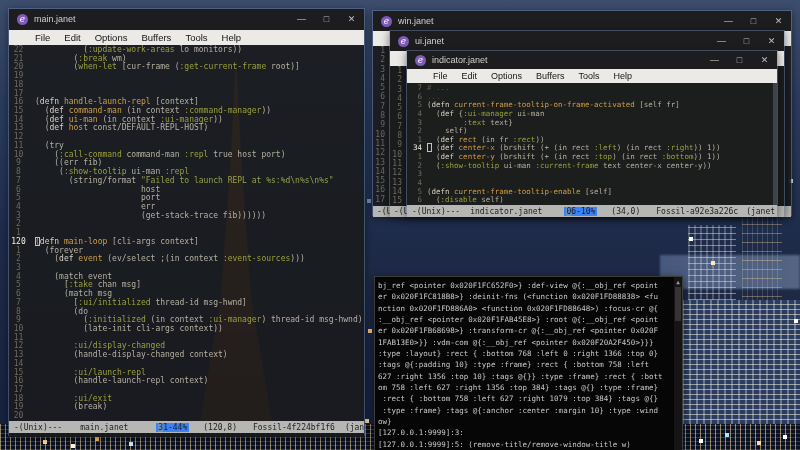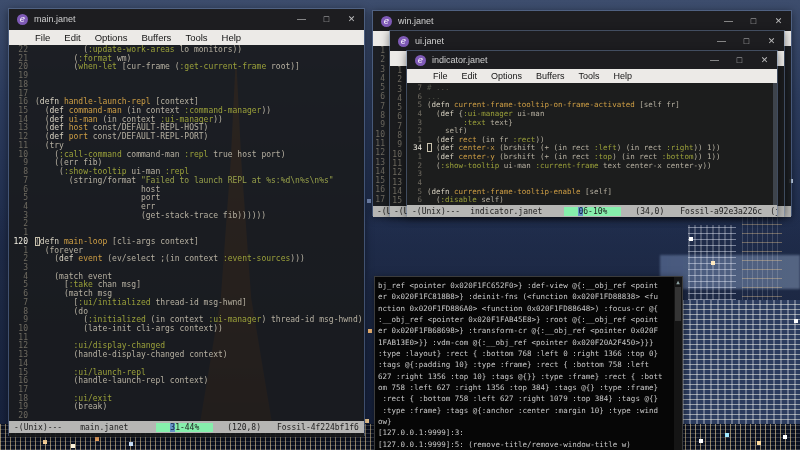--- a/index.html
+++ b/index.html
@@ -41,40 +41,40 @@
   .titlebar{display:flex;align-items:center;gap:6px;background:#1d1d20;padding:0 0 0 8px;
     font-family:"Liberation Sans",sans-serif;font-size:9px;color:#cfcfcf;}
   .eicon{width:11px;height:11px;border-radius:50%;background:#7f5ab6;color:#fff;
     font-family:"DejaVu Serif",serif;font-style:italic;font-size:9px;line-height:11px;text-align:center;flex:0 0 auto;}
   .controls{margin-left:auto;display:flex;height:100%;}
   .controls span{width:25px;text-align:center;color:#bdbdbd;font-size:9px;line-height:inherit;}
   .menubar{display:flex;background:#eceae7;padding-left:19px;font-family:"Liberation Sans",sans-serif;color:#141414;}
   .menubar .mi{padding:0 7px;}
   .modeline{display:flex;align-items:center;background:#b6b6b4;color:#1d1d1d;font-size:8px;white-space:pre;overflow:hidden;}
   .modeline span{flex:0 0 auto;}
-  .mlp{display:inline-block;background:#86efac;padding:0 14px;}
+  .mlp{display:inline-block;background:#3b82f6;padding:0 2px;}
   .mlp::first-letter{background:#6593c4;color:#0e2340;}
 
   
   .codebody{position:relative;overflow:hidden;}
   .cl{display:flex;white-space:pre;}
   .ln{text-align:right;color:#6e6a60;flex:0 0 auto;}
   .lncur{color:#f4f0e4;}
   .lc{white-space:pre;}
   .cd{color:#b6b0a1}.cw{color:#d8d2c2}.cf{color:#cf9f45}.ck{color:#9aa03a}
   .cs{color:#97a04a}.cc{color:#53564b}
   .cx{box-shadow:inset 0 0 0 1px #c9c2ae;color:#b6b0a1;}
 
   
   #w-main{left:8px;top:8px;width:357px;height:428px;z-index:2;}
   #w-main .titlebar{height:21px;line-height:21px;}
   #w-main .menubar{height:15px;line-height:15px;font-size:9.5px;}
   #w-main .codebody{height:376px;background:rgba(26,27,29,.9);font-size:8px;padding-top:1px;}
   #w-main .cl{height:8.72px;line-height:8.72px;}
-  #w-main .ln{width:26px;padding-right:7px;}
+  #w-main .ln{width:26px;padding-right:7px;text-align:center;}
   #w-main .modeline{height:12px;padding:0 5px;}
   #w-main .echo{height:4px;background:rgba(22,23,24,.92);}
 
   
   #w-win{left:372px;top:10px;width:420px;height:206px;z-index:3;}
   #w-ui{left:389px;top:30px;width:396px;height:186px;z-index:4;}
   #w-win .titlebar,#w-ui .titlebar{height:20px;line-height:20px;}
   #w-win .menubar,#w-ui .menubar{height:15px;line-height:15px;font-size:9.5px;}
   #w-win .codebody,#w-ui .codebody{background:rgba(26,27,29,.92);font-size:8px;}
   #w-win .codebody{height:160px;}  #w-ui .codebody{height:140px;}
@@ -129,30 +129,30 @@
     <div class="menubar" data-name="menu-bar">
         <span class="mi" data-name="menu-item-file">File</span>
         <span class="mi" data-name="menu-item-edit">Edit</span>
         <span class="mi" data-name="menu-item-options">Options</span>
         <span class="mi" data-name="menu-item-buffers">Buffers</span>
         <span class="mi" data-name="menu-item-tools">Tools</span>
         <span class="mi" data-name="menu-item-help">Help</span>
       </div>
     <div class="codebody" data-name="code-editor">
         <div class="cl" data-name="code-line"><span class="ln" data-name="line-number">22</span><span class="lc" data-name="code-text"><span class="cd" data-name="code-segment">          (</span><span class="ck" data-name="code-segment">:update-work-areas</span><span class="cd" data-name="code-segment"> lo monitors))</span></span></div>
-        <div class="cl" data-name="code-line"><span class="ln" data-name="line-number">21</span><span class="lc" data-name="code-text"><span class="cd" data-name="code-segment">        (</span><span class="ck" data-name="code-segment">:format</span><span class="cd" data-name="code-segment"> wm)</span></span></div>
+        <div class="cl" data-name="code-line"><span class="ln" data-name="line-number">21</span><span class="lc" data-name="code-text"><span class="cd" data-name="code-segment">        (</span><span class="ck" data-name="code-segment">:break</span><span class="cd" data-name="code-segment"> wm)</span></span></div>
         <div class="cl" data-name="code-line"><span class="ln" data-name="line-number">20</span><span class="lc" data-name="code-text"><span class="cd" data-name="code-segment">        (</span><span class="ck" data-name="code-segment">when-let</span><span class="cd" data-name="code-segment"> [cur-frame (</span><span class="ck" data-name="code-segment">:get-current-frame</span><span class="cd" data-name="code-segment"> root)]</span></span></div>
         <div class="cl" data-name="code-line"><span class="ln" data-name="line-number">19</span></div>
         <div class="cl" data-name="code-line"><span class="ln" data-name="line-number">18</span><span class="lc" data-name="code-text"></span></div>
         <div class="cl" data-name="code-line"><span class="ln" data-name="line-number">17</span><span class="lc" data-name="code-text"></span></div>
         <div class="cl" data-name="code-line"><span class="ln" data-name="line-number">16</span><span class="lc" data-name="code-text"><span class="cd" data-name="code-segment">(</span><span class="cw" data-name="code-segment">defn </span><span class="cf" data-name="code-segment">handle-launch-repl</span><span class="cd" data-name="code-segment"> [context]</span></span></div>
         <div class="cl" data-name="code-line"><span class="ln" data-name="line-number">15</span><span class="lc" data-name="code-text"><span class="cd" data-name="code-segment">  (</span><span class="cw" data-name="code-segment">def </span><span class="cf" data-name="code-segment">command-man</span><span class="cd" data-name="code-segment"> (in context </span><span class="ck" data-name="code-segment">:command-manager</span><span class="cd" data-name="code-segment">))</span></span></div>
         <div class="cl" data-name="code-line"><span class="ln" data-name="line-number">14</span><span class="lc" data-name="code-text"><span class="cd" data-name="code-segment">  (</span><span class="cw" data-name="code-segment">def </span><span class="cf" data-name="code-segment">ui-man</span><span class="cd" data-name="code-segment"> (in context </span><span class="ck" data-name="code-segment">:ui-manager</span><span class="cd" data-name="code-segment">))</span></span></div>
         <div class="cl" data-name="code-line"><span class="ln" data-name="line-number">13</span><span class="lc" data-name="code-text"><span class="cd" data-name="code-segment">  (</span><span class="cw" data-name="code-segment">def </span><span class="cf" data-name="code-segment">host</span><span class="cd" data-name="code-segment"> const/DEFAULT-REPL-HOST)</span></span></div>
-        <div class="cl" data-name="code-line"><span class="ln" data-name="line-number">12</span><span class="lc" data-name="code-text"><span class="cd" data-name="code-segment">  (</span><span class="cw" data-name="code-segment">def </span><span class="cf" data-name="code-segment">port</span><span class="cd" data-name="code-segment"> const/DEFAULT-REPL-PORT)</span></span></div>
+        <div class="cl" data-name="code-line"><span class="ln" data-name="line-number">12</span></div>
         <div class="cl" data-name="code-line"><span class="ln" data-name="line-number">11</span><span class="lc" data-name="code-text"><span class="cd" data-name="code-segment">  (try</span></span></div>
         <div class="cl" data-name="code-line"><span class="ln" data-name="line-number">10</span><span class="lc" data-name="code-text"><span class="cd" data-name="code-segment">    (</span><span class="ck" data-name="code-segment">:call-command</span><span class="cd" data-name="code-segment"> command-man </span><span class="ck" data-name="code-segment">:repl</span><span class="cd" data-name="code-segment"> true host port)</span></span></div>
         <div class="cl" data-name="code-line"><span class="ln" data-name="line-number">9</span><span class="lc" data-name="code-text"><span class="cd" data-name="code-segment">    ((err fib)</span></span></div>
         <div class="cl" data-name="code-line"><span class="ln" data-name="line-number">8</span><span class="lc" data-name="code-text"><span class="cd" data-name="code-segment">     (</span><span class="ck" data-name="code-segment">:show-tooltip</span><span class="cd" data-name="code-segment"> ui-man </span><span class="ck" data-name="code-segment">:repl</span></span></div>
         <div class="cl" data-name="code-line"><span class="ln" data-name="line-number">7</span><span class="lc" data-name="code-text"><span class="cd" data-name="code-segment">       (string/format </span><span class="cs" data-name="code-segment">"Failed to launch REPL at %s:%d\n%s\n%s"</span></span></div>
         <div class="cl" data-name="code-line"><span class="ln" data-name="line-number">6</span><span class="lc" data-name="code-text"><span class="cd" data-name="code-segment">                      host</span></span></div>
         <div class="cl" data-name="code-line"><span class="ln" data-name="line-number">5</span><span class="lc" data-name="code-text"><span class="cd" data-name="code-segment">                      port</span></span></div>
         <div class="cl" data-name="code-line"><span class="ln" data-name="line-number">4</span><span class="lc" data-name="code-text"><span class="cd" data-name="code-segment">                      err</span></span></div>
         <div class="cl" data-name="code-line"><span class="ln" data-name="line-number">3</span><span class="lc" data-name="code-text"><span class="cd" data-name="code-segment">                      (get-stack-trace fib))))))</span></span></div>
         <div class="cl" data-name="code-line"><span class="ln" data-name="line-number">2</span><span class="lc" data-name="code-text"></span></div>

